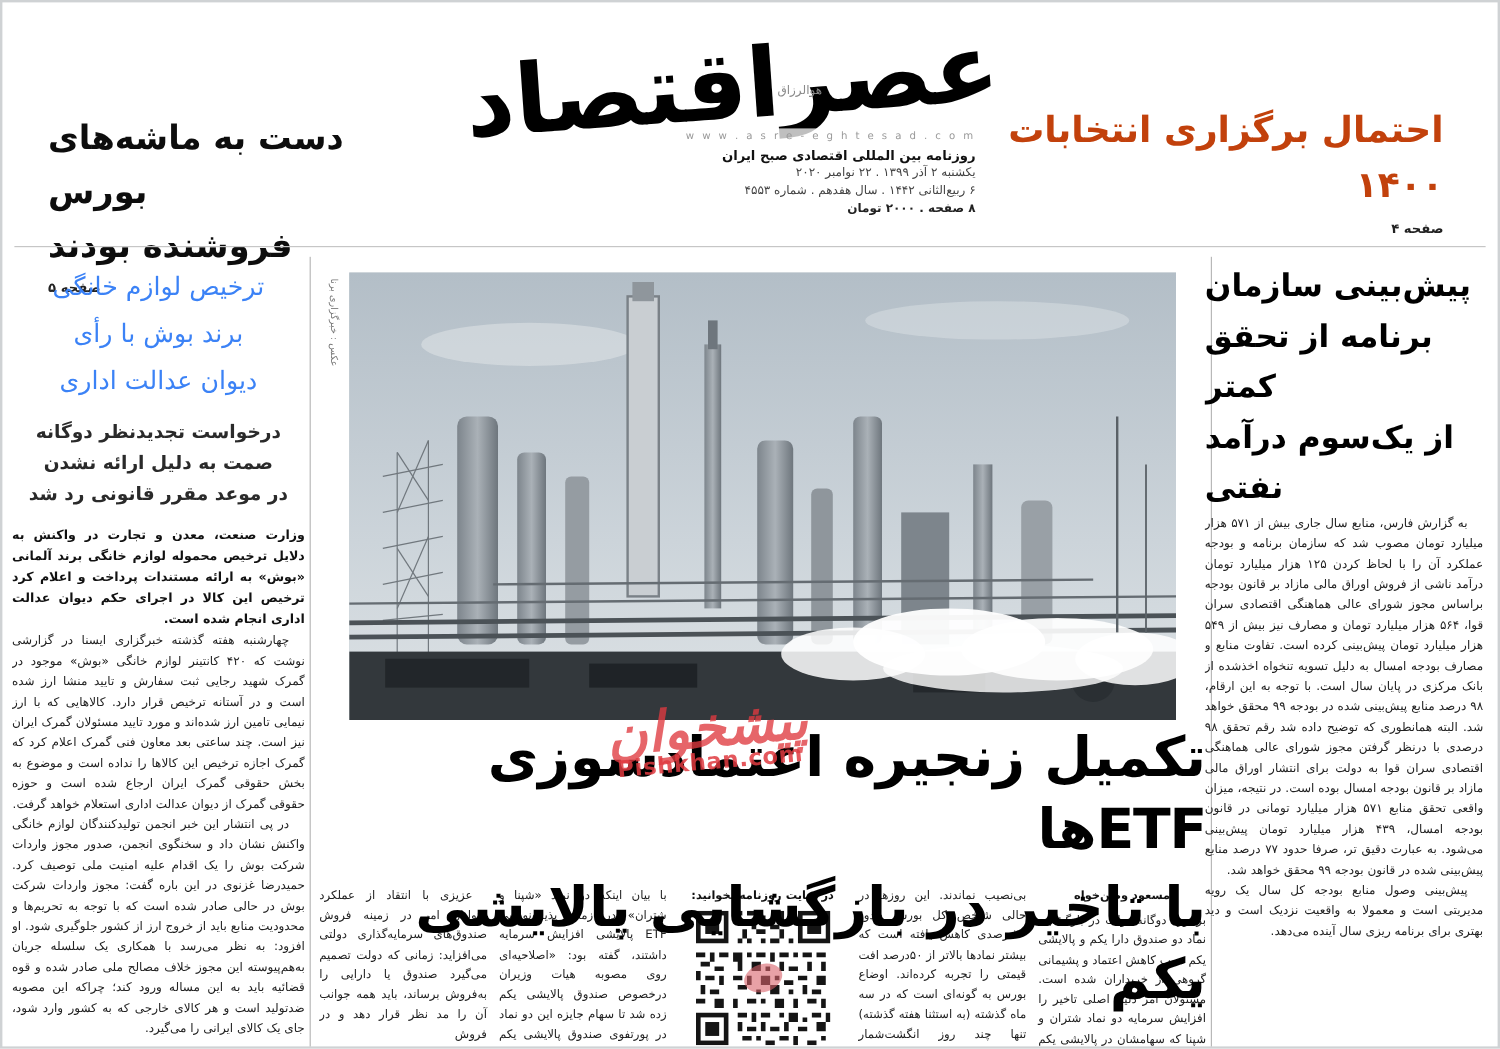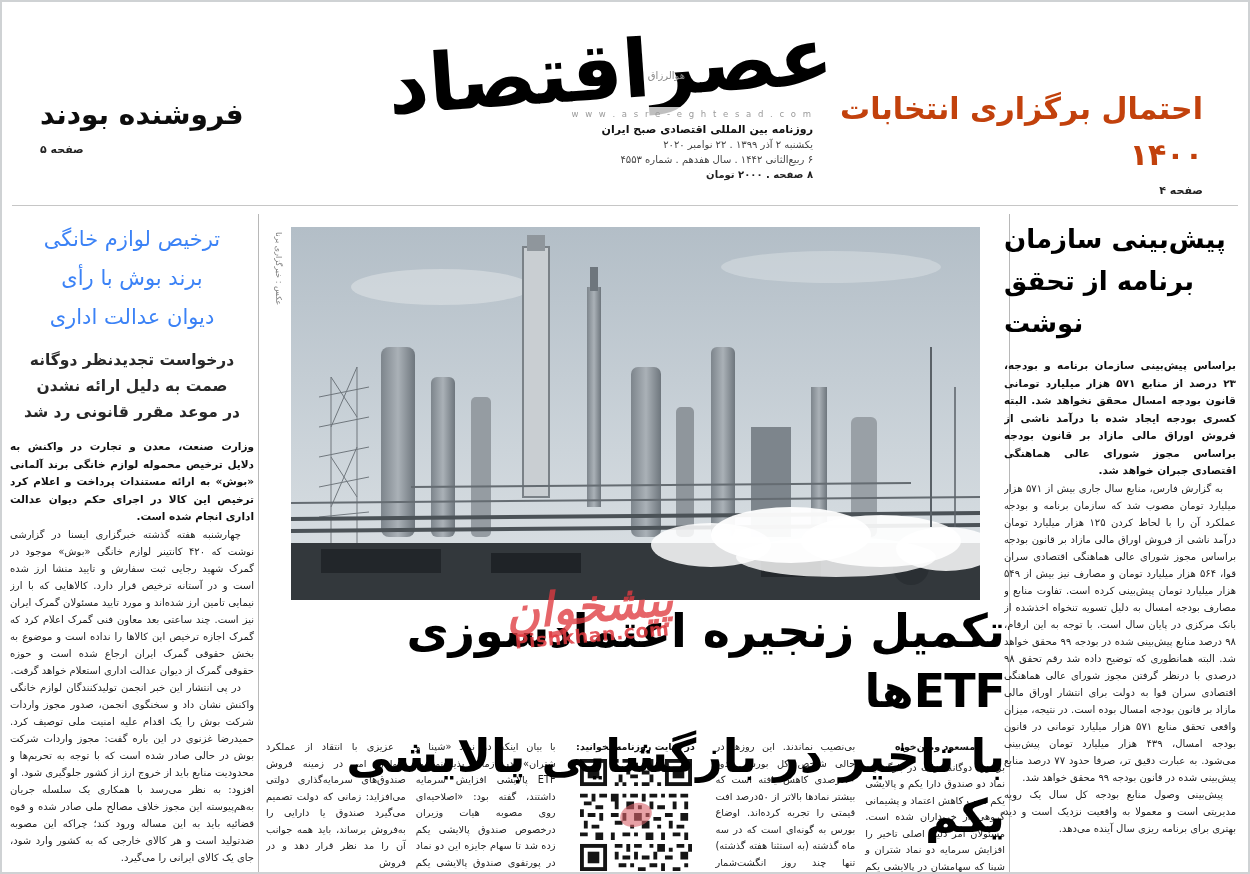--- a/index.html
+++ b/index.html
@@ -72,32 +72,33 @@
     <div class="dateline">
       <div class="website">w w w . a s r e - e g h t e s a d . c o m</div>
       <div class="tagline">روزنامه بین المللی اقتصادی صبح ایران</div>
       <div>یکشنبه ۲ آذر ۱۳۹۹ . ۲۲ نوامبر ۲۰۲۰</div>
       <div>۶ ربیع‌الثانی ۱۴۴۲ . سال هفدهم . شماره ۴۵۵۳</div>
       <div class="bold-row">۸ صفحه . ۲۰۰۰ تومان</div>
     </div>
   </div>
 
   <div class="top-left">
+    <div class="hl">دست به ماشه‌های بورس</div>
     <div class="hl">فروشنده بودند</div>
     <div class="page-ref">صفحه ۵</div>
   </div>
 
   <div class="hrule-header"></div>
   <div class="vrule vl"></div>
   <div class="vrule vr"></div>
 
   <aside class="col-right">
     <div class="ra-head">پیش‌بینی سازمان</div>
-    <div class="ra-head">برنامه از تحقق نوشت</div>
-    <div class="lead">براساس پیش‌بینی سازمان برنامه و بودجه، ۲۳ درصد از منابع ۵۷۱ هزار میلیارد تومانی قانون بودجه امسال محقق نخواهد شد. البته کسری بودجه ایجاد شده با درآمد ناشی از فروش اوراق مالی مازاد بر قانون بودجه براساس مجوز شورای عالی هماهنگی اقتصادی جبران خواهد شد.</div>
+    <div class="ra-head">برنامه از تحقق کمتر</div>
+    <div class="ra-head">از یک‌سوم درآمد نفتی</div>
     <p class="body">به گزارش فارس، منابع سال جاری بیش از ۵۷۱ هزار میلیارد تومان مصوب شد که سازمان برنامه و بودجه عملکرد آن را با لحاظ کردن ۱۲۵ هزار میلیارد تومان درآمد ناشی از فروش اوراق مالی مازاد بر قانون بودجه براساس مجوز شورای عالی هماهنگی اقتصادی سران قوا، ۵۶۴ هزار میلیارد تومان و مصارف نیز بیش از ۵۴۹ هزار میلیارد تومان پیش‌بینی کرده است. تفاوت منابع و مصارف بودجه امسال به دلیل تسویه تنخواه اخذشده از بانک مرکزی در پایان سال است. با توجه به این ارقام، ۹۸ درصد منابع پیش‌بینی شده در بودجه ۹۹ محقق خواهد شد. البته همانطوری که توضیح داده شد رقم تحقق ۹۸ درصدی با درنظر گرفتن مجوز شورای عالی هماهنگی اقتصادی سران قوا به دولت برای انتشار اوراق مالی مازاد بر قانون بودجه امسال بوده است. در نتیجه، میزان واقعی تحقق منابع ۵۷۱ هزار میلیارد تومانی در قانون بودجه امسال، ۴۳۹ هزار میلیارد تومان پیش‌بینی می‌شود. به عبارت دقیق تر، صرفا حدود ۷۷ درصد منابع پیش‌بینی شده در قانون بودجه ۹۹ محقق خواهد شد.</p>
     <p class="body">پیش‌بینی وصول منابع بودجه کل سال یک رویه مدیریتی است و معمولا به واقعیت نزدیک است و دید بهتری برای برنامه ریزی سال آینده می‌دهد.</p>
 
   </aside>
 
   <aside class="col-left">
     <div class="la-head">ترخیص لوازم خانگی</div>
     <div class="la-head">برند بوش با رأی</div>
     <div class="la-head">دیوان عدالت اداری</div>
     <div class="la-sub">درخواست تجدیدنظر دوگانه</div>

